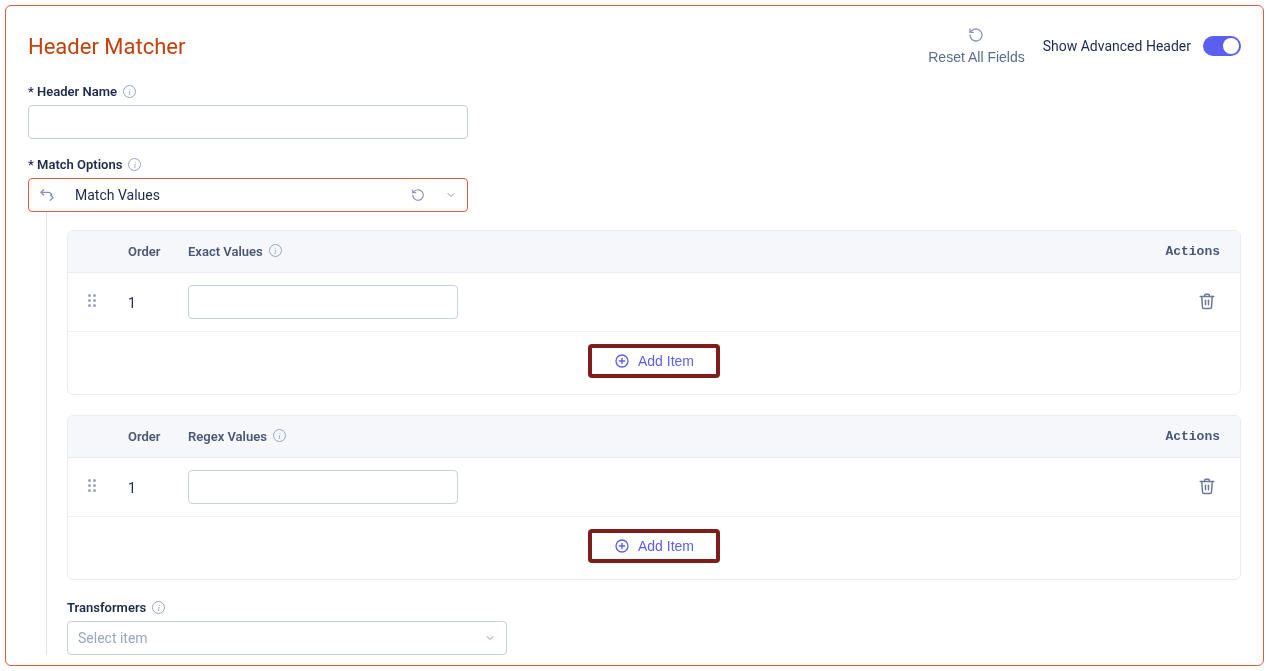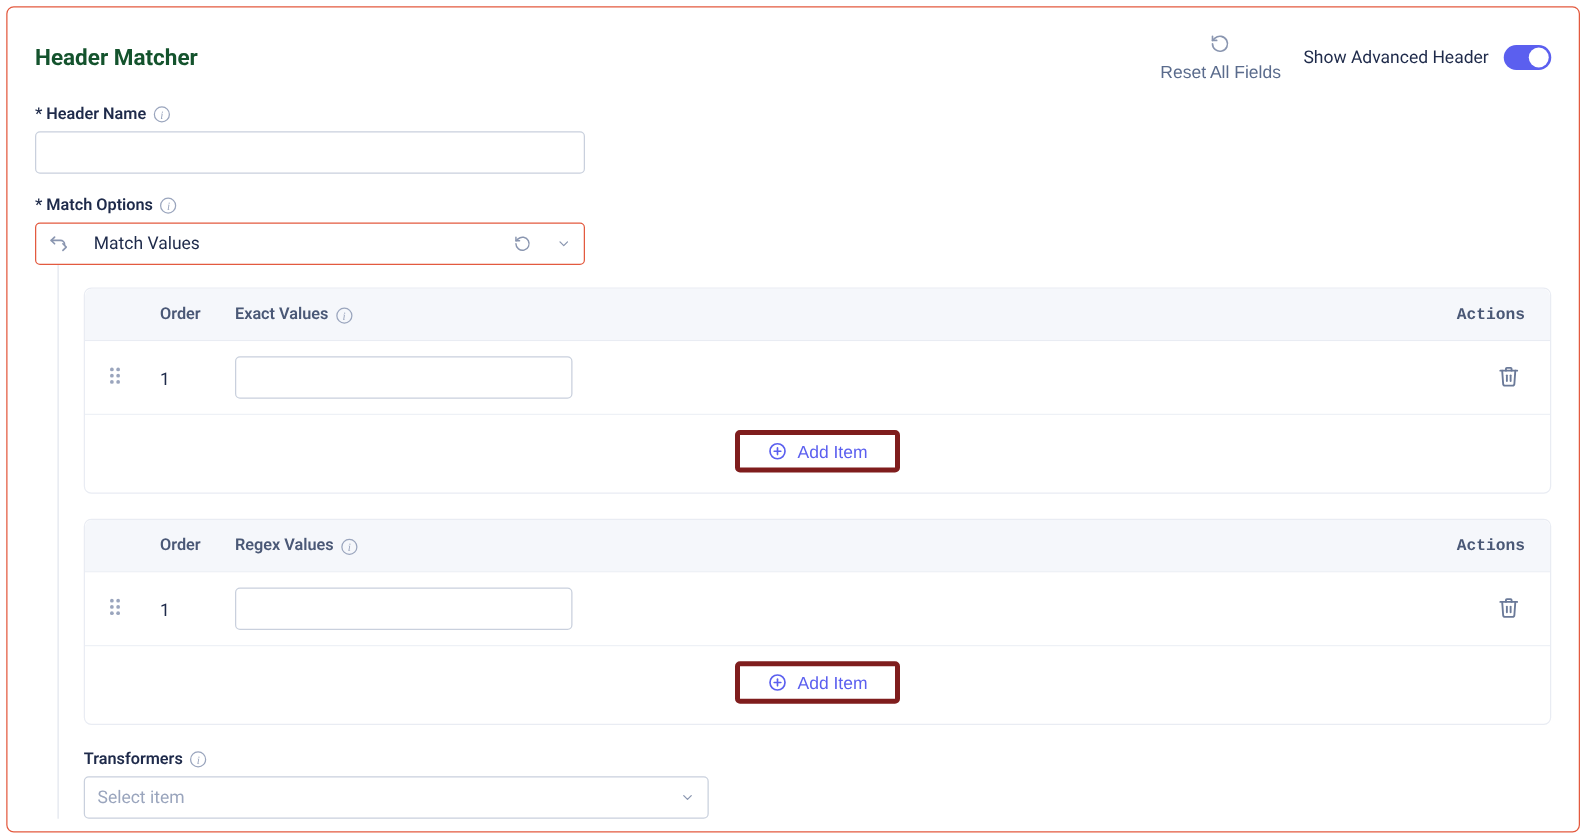--- a/index.html
+++ b/index.html
@@ -18,23 +18,23 @@
     width: 1259px;
     height: 661px;
   }
   .panel-header {
     display: flex;
     align-items: center;
     justify-content: space-between;
     margin-bottom: 18px;
   }
   .panel-title {
-    font-size: 18px;
-    font-weight: 700;
-    color: #14532d;
+    font-size: 22px;
+    font-weight: 400;
+    color: #c2410c;
   }
   .header-right {
     display: flex;
     align-items: center;
     gap: 12px;
   }
   .reset-btn {
     display: inline-flex;
     align-items: center;
     gap: 6px;
@@ -136,21 +136,21 @@
     border-bottom: 1px solid #e9ecf3;
     border-radius: 6px 6px 0 0;
     padding: 0 20px;
     height: 42px;
     font-size: 13px;
     font-weight: 600;
     color: #4a5876;
   }
   .col-handle { width: 40px; }
   .col-order { width: 60px; }
-  .col-value { flex: 1; display:flex; align-items:flex-end; gap:6px;}
+  .col-value { flex: 1; display:flex; align-items:flex-start; gap:6px;}
   .col-actions { width: 70px; text-align: right; font-family: Liberation Mono, monospace; }
   .table-row {
     display: flex;
     align-items: center;
     padding: 12px 20px;
     border-bottom: 1px solid #eef1f6;
   }
   .drag-handle {
     width: 16px; height: 16px;
     display: grid;
@@ -196,21 +196,21 @@
   .sub-label {
     font-size: 13px;
     font-weight: 600;
     color: #1e2a4a;
     display: flex;
     align-items: center;
     gap: 6px;
     margin-bottom: 6px;
   }
   .select {
-    width: 500px;
+    width: 440px;
     height: 34px;
     border: 1px solid #c9d0dd;
     border-radius: 4px;
     display: flex;
     align-items: center;
     padding: 0 10px;
     color: #9aa5bd;
     font-size: 14px;
     cursor: pointer;
     justify-content: space-between;

